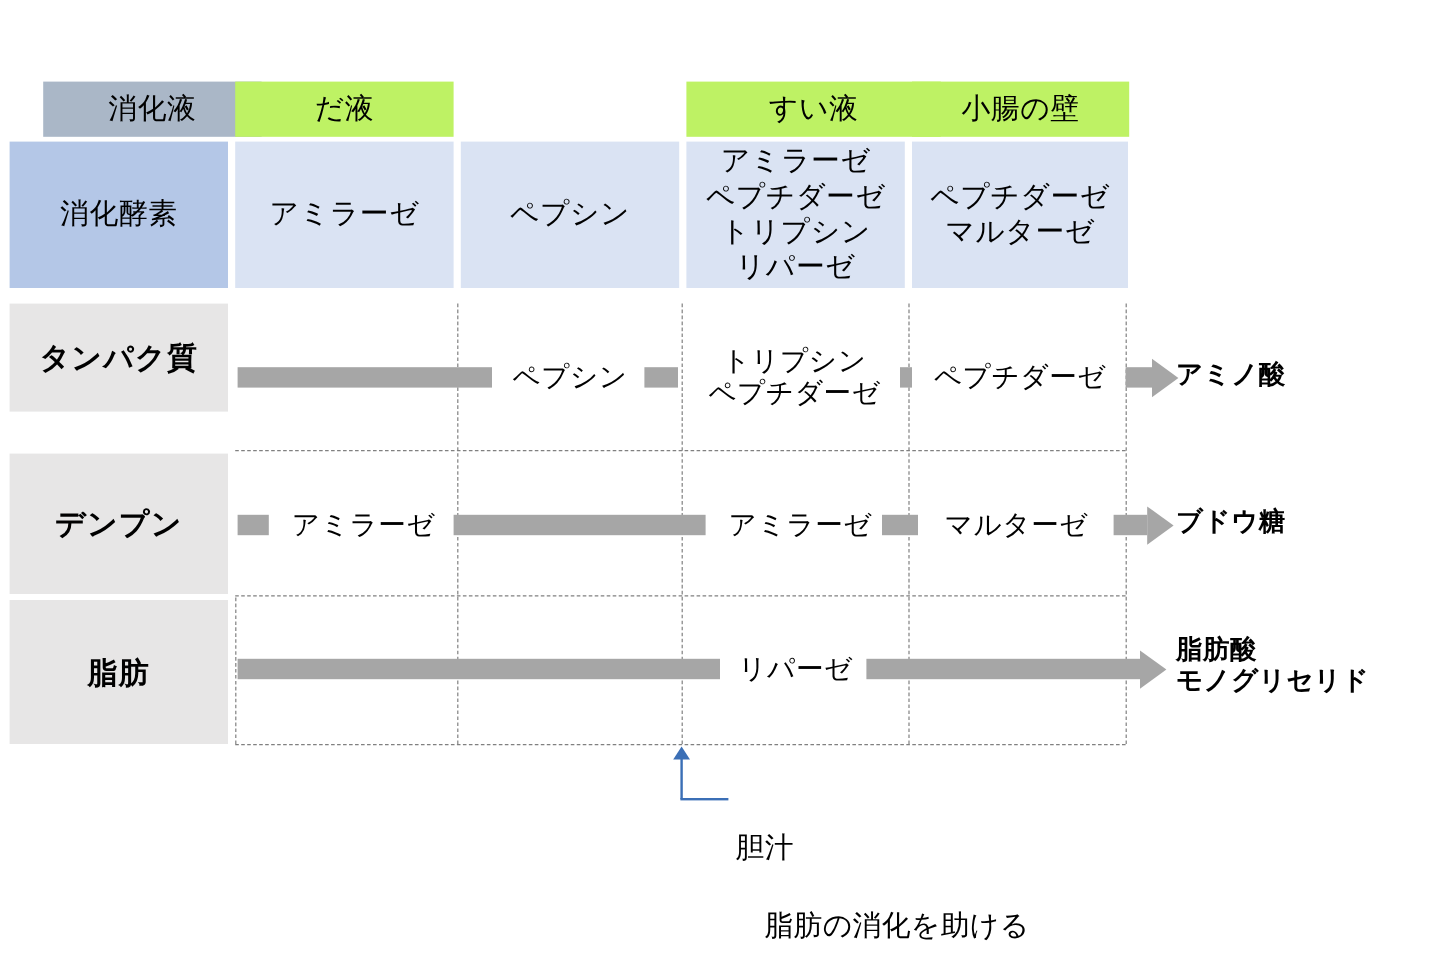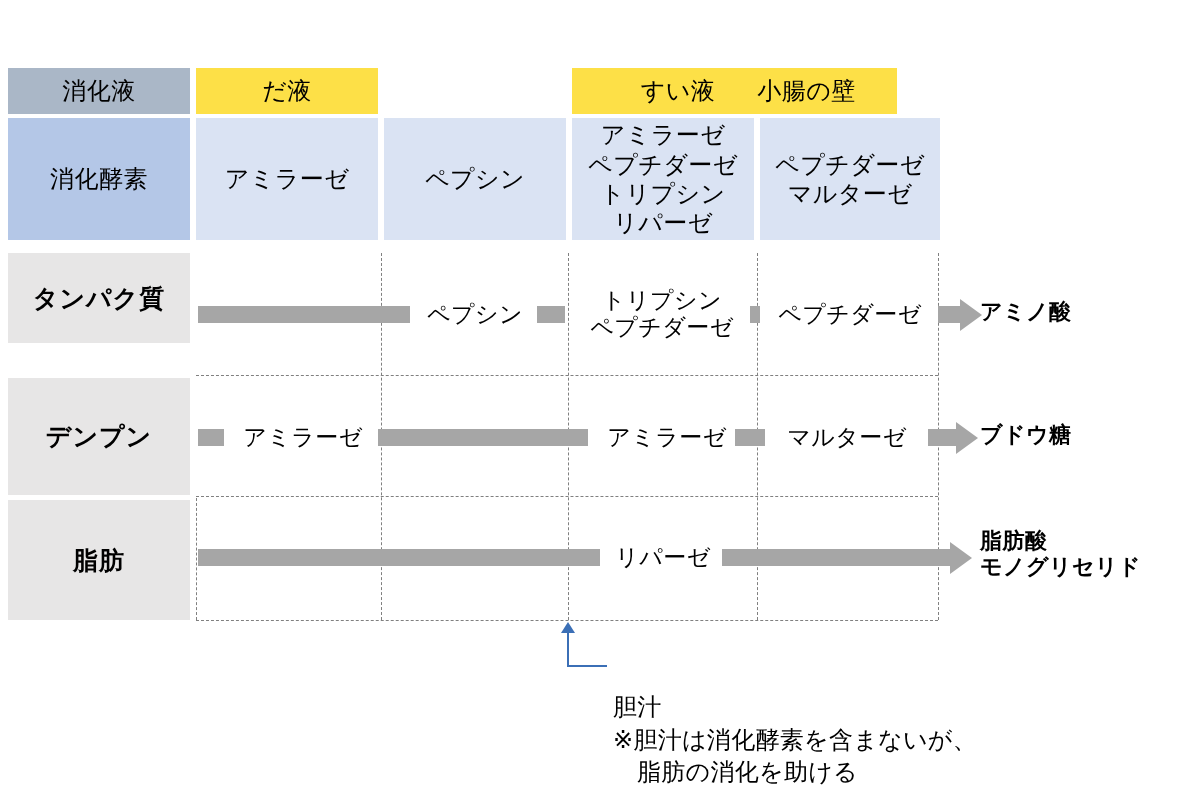--- a/index.html
+++ b/index.html
@@ -28,22 +28,22 @@
     justify-content: center;
     text-align: center;
     font-size: 24px;
     line-height: 1.22;
     letter-spacing: 0.5px;
     box-sizing: border-box;
   }
   .hdr-row1 { height: 46px; top: 68px; }
   .hdr-row2 { height: 122px; top: 118px; }
 
-  .fluid-corner   { background: #aab7c7; }
-  .fluid-col      { background: #fde047; }
+  .fluid-corner   { background: #aab7c7; margin-left: 28px; }
+  .fluid-col      { background: #bef264; }
   .enzyme-corner  { background: #b4c7e7; }
   .enzyme-col     { background: #dae3f3; }
 
   
   .rowlabel {
     position: absolute;
     left: 8px;
     width: 182px;
     background: #e7e6e6;
     display: flex;
@@ -146,21 +146,21 @@
 
 <div class="canvas">
 
   <div class="hdr-cell hdr-row1 fluid-corner" style="left:8px; width:182px;">消化液</div>
 
   <div class="hdr-cell hdr-row1 fluid-col" style="left:196px; width:182px;">だ液</div>
 
 
   <div class="hdr-cell hdr-row1 fluid-col" style="left:572px; width:212px;">すい液</div>
 
-  <div class="hdr-cell hdr-row1 fluid-col" style="left:716px; width:181px;text-align:right;">小腸の壁</div>
+  <div class="hdr-cell hdr-row1 fluid-col" style="left:760px; width:181px;text-align:right;">小腸の壁</div>
 
   <div class="hdr-cell hdr-row2 enzyme-corner" style="left:8px; width:182px;">消化酵素</div>
 
   <div class="hdr-cell hdr-row2 enzyme-col" style="left:196px; width:182px; white-space:pre-line;">アミラーゼ</div>
 
   <div class="hdr-cell hdr-row2 enzyme-col" style="left:384px; width:182px; white-space:pre-line;">ペプシン</div>
 
   <div class="hdr-cell hdr-row2 enzyme-col" style="left:572px; width:182px; white-space:pre-line;">アミラーゼ
 ペプチダーゼ
 トリプシン
@@ -226,17 +226,16 @@
 
   <div class="product" style="left:980px; top:528px; white-space:pre-line;">脂肪酸
 モノグリセリド</div>
 
   <div class="bile-head" style="left:561px; top:622px;"></div>
   <div class="bile-vert" style="left:567px; top:632px; height:34px;"></div>
   <div class="bile-horiz" style="left:567px; top:665px; width:40px;"></div>
 
   <div class="bile-text" style="left:613px; top:645px;">胆汁</div>
 
-  <div class="bile-text" style="left:613px; top:678px;">※胆汁は消化酵素を含まないが、</div>
 
   <div class="bile-text" style="left:637px; top:710px;">脂肪の消化を助ける</div>
 
 </div>
 
 </body></html>

